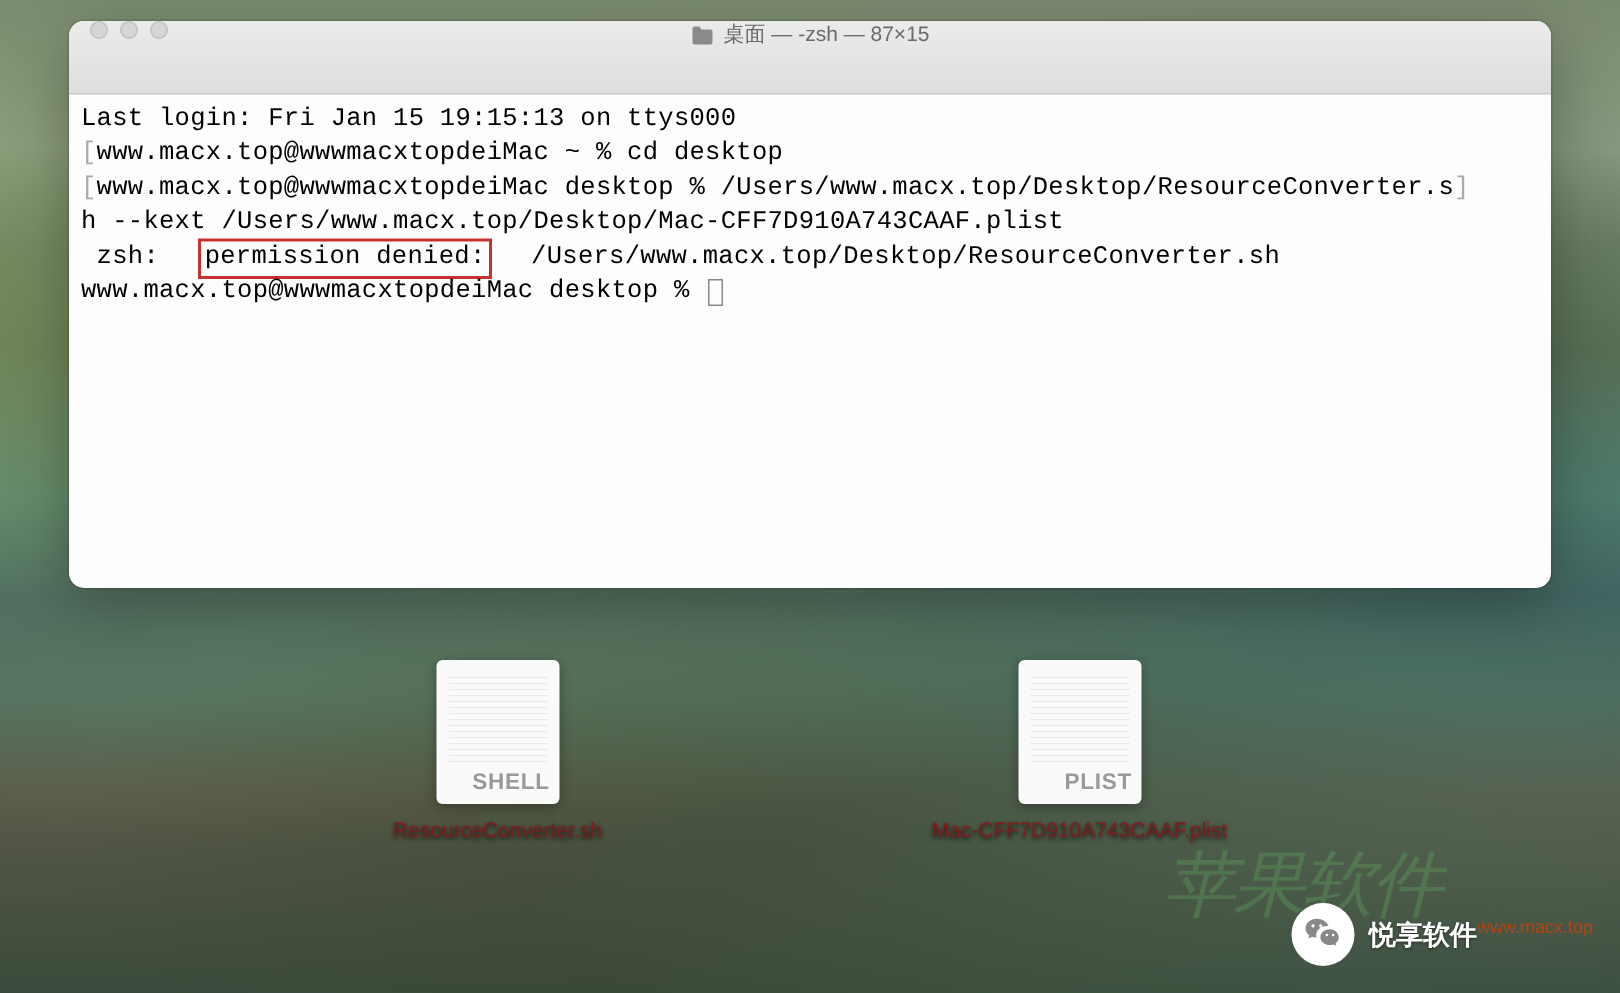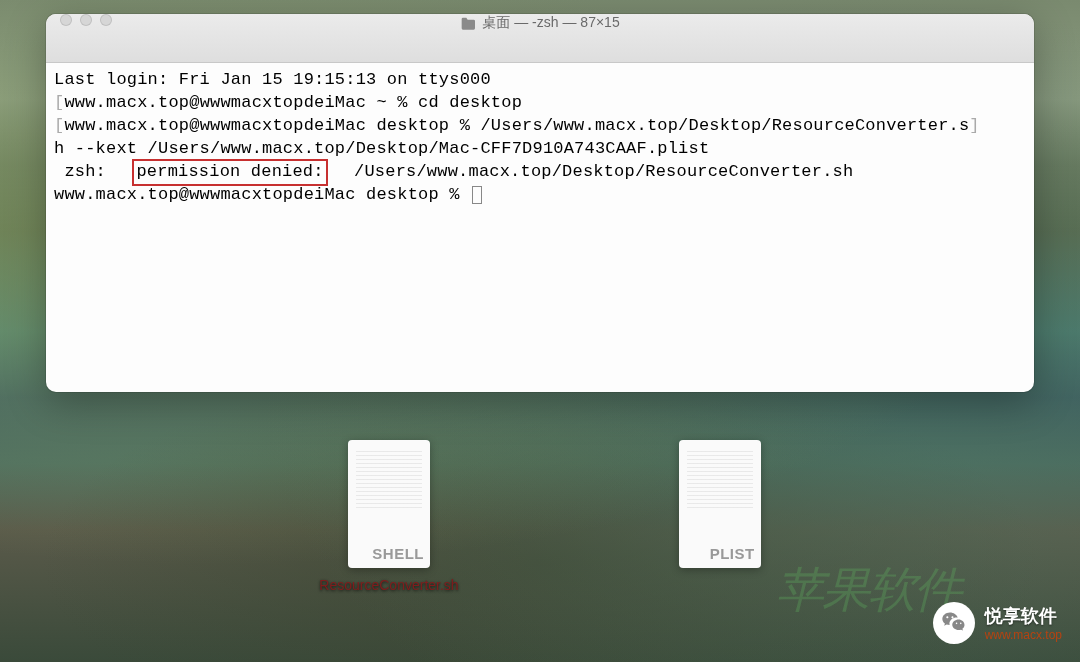--- a/index.html
+++ b/index.html
@@ -115,21 +115,21 @@
       gap: 220px;
     }
     .file-item {
       display: flex;
       flex-direction: column;
       align-items: center;
       gap: 8px;
     }
     .file-icon {
       width: 82px;
-      height: 128px;
+      height: 96px;
       background: #fafafa;
       border-radius: 4px;
       box-shadow: 0 2px 8px rgba(0,0,0,0.3);
       position: relative;
       display: flex;
       flex-direction: column;
       justify-content: flex-end;
       padding: 6px;
     }
     .file-icon::before {
@@ -179,21 +179,21 @@
       align-items: center;
       justify-content: center;
     }
     .wechat-icon svg {
       width: 28px;
       height: 28px;
       fill: #888;
     }
     .watermark-text {
       display: flex;
-      flex-direction: column;
+      flex-direction: row;
       color: #fff;
     }
     .watermark-main {
       font-size: 18px;
       font-weight: 600;
       text-shadow: 0 1px 2px rgba(0,0,0,0.5);
     }
     .watermark-sub {
       font-size: 12px;
       color: #c2410c;
@@ -241,20 +241,21 @@
   <div class="file-item">
     <div class="file-icon">
       <div class="file-type-label">SHELL</div>
     </div>
     <div class="file-name">ResourceConverter.sh</div>
   </div>
   <div class="file-item">
     <div class="file-icon">
       <div class="file-type-label">PLIST</div>
     </div>
+    <div class="file-name">Mac-CFF7D910A743CAAF.plist</div>
   </div>
 </div>
 
 <div class="watermark-bg">苹果软件</div>
 
 <div class="watermark-logo">
   <div class="wechat-icon">
     <svg viewBox="0 0 24 24">
         <path d="M8.5 3C4.9 3 2 5.5 2 8.5c0 1.6.9 3 2.2 4l-.6 1.8 2.1-1c.8.3 1.7.4 2.6.4-.1-.4-.2-.9-.2-1.3 0-2.9 2.8-5.2 6.2-5.2.3 0 .6 0 .9.1C14.4 4.9 11.7 3 8.5 3zm-2.2 3.2c.5 0 .9.4.9.9s-.4.9-.9.9-.9-.4-.9-.9.4-.9.9-.9zm4.4 0c.5 0 .9.4.9.9s-.4.9-.9.9-.9-.4-.9-.9.4-.9.9-.9zM16 9c-3 0-5.5 2-5.5 4.5S13 18 16 18c.7 0 1.4-.1 2-.3l1.7.8-.5-1.5c1.1-.8 1.8-2 1.8-3.3C21 11 18.5 9 16 9zm-1.8 2.6c.4 0 .7.3.7.7s-.3.7-.7.7-.7-.3-.7-.7.3-.7.7-.7zm3.6 0c.4 0 .7.3.7.7s-.3.7-.7.7-.7-.3-.7-.7.3-.7.7-.7z"></path>
       </svg>

